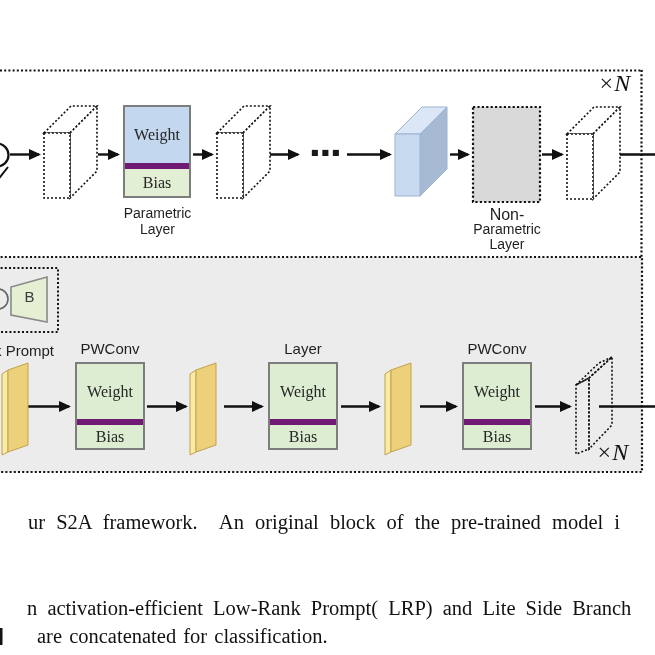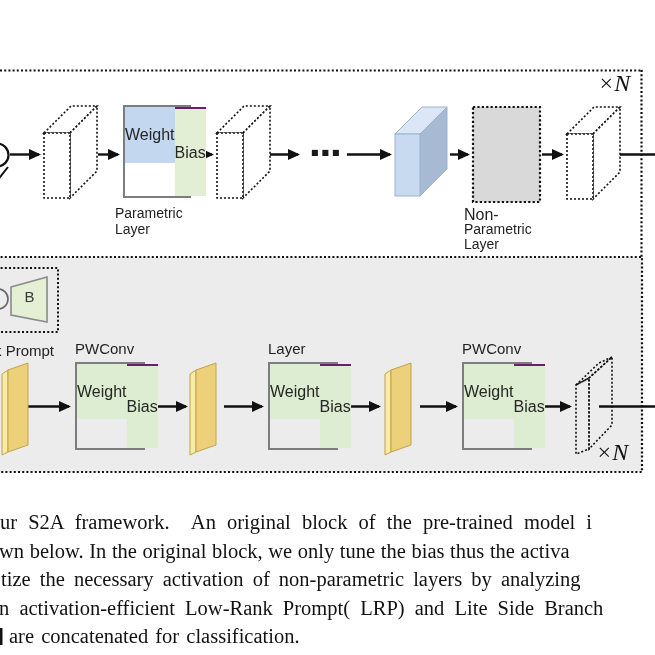--- a/index.html
+++ b/index.html
@@ -1,25 +1,25 @@
 <!DOCTYPE html>
 <html><head>
 <meta charset="utf-8">
 <style>
   html,body{margin:0;padding:0;background:#ffffff;}
   .stage{position:relative;width:655px;height:655px;background:#ffffff;overflow:hidden;
          font-family:"Liberation Sans", sans-serif;color:#1f1f1f;}
   svg{position:absolute;left:0;top:0;}
   .lbl{position:absolute;color:#1f1f1f;font-family:"Liberation Sans",sans-serif;}
-  .center{}
-  .box{position:absolute;border:2px solid #7d7d7d;box-sizing:border-box;display:flex;flex-direction:row;}
+  .center{text-align:center;}
+  .box{position:absolute;border:2px solid #7d7d7d;box-sizing:border-box;display:flex;flex-direction:column;font-family:Liberation Serif, serif;}
   .cell{display:flex;align-items:center;justify-content:center;font-size:16px;color:#262626;}
-  .cell.bias{border-top:2px solid #701a75;}
+  .cell.bias{border-top:6px solid #701a75;}
   .xn{position:absolute;font-family:"Liberation Serif",serif;font-style:italic;font-size:24px;color:#111;}
-  .cap{position:absolute;font-family:"Liberation Serif",serif;font-size:20.5px;color:#121212;white-space:pre;}
+  .cap{position:absolute;font-family:"Liberation Serif",serif;font-size:20.5px;color:#121212;white-space:pre;padding-left:28px;}
   .ellipsis{position:absolute;font-family:"DejaVu Sans",sans-serif;font-size:8px;letter-spacing:3px;color:#1a1a1a;}
 </style>
 </head>
 <body>
 
 <div class="stage">
 
   <svg width="655" height="655" viewBox="0 0 655 655">
     <defs>
       <marker id="ah" markerUnits="userSpaceOnUse" markerWidth="13" markerHeight="11" refX="10" refY="5.5" orient="auto">
@@ -139,18 +139,16 @@
 
   <div class="lbl center" style="left:462px;top:340px;width:70px;font-size:15px;">PWConv</div>
   <div class="box" style="left:462px;top:362px;width:70px;height:88px;">
     <div class="cell" style="height:55px;background:#dcedd2;">Weight</div>
     <div class="cell bias" style="flex:1;background:#dcedd2;">Bias</div>
   </div>
 
   <div class="xn" style="left:596px;top:439px;">×N</div>
 
   <div class="cap" style="left:0px;top:511px;word-spacing:6px;">ur S2A framework.  An original block of the pre-trained model i</div>
-  <div class="cap" style="left:-1px;top:539.5px;word-spacing:0.5px;">wn below. In the original block, we only tune the bias thus the activa</div>
-  <div class="cap" style="left:1px;top:568px;word-spacing:4px;">tize the necessary activation of non-parametric layers by analyzing</div>
   <div class="cap" style="left:-1px;top:596.5px;word-spacing:5px;">n activation-efficient Low-Rank Prompt( LRP) and Lite Side Branch</div>
   <div class="cap" style="left:9px;top:625px;word-spacing:2px;">are concatenated for classification.</div>
 
 </div>
 
 </body></html>

